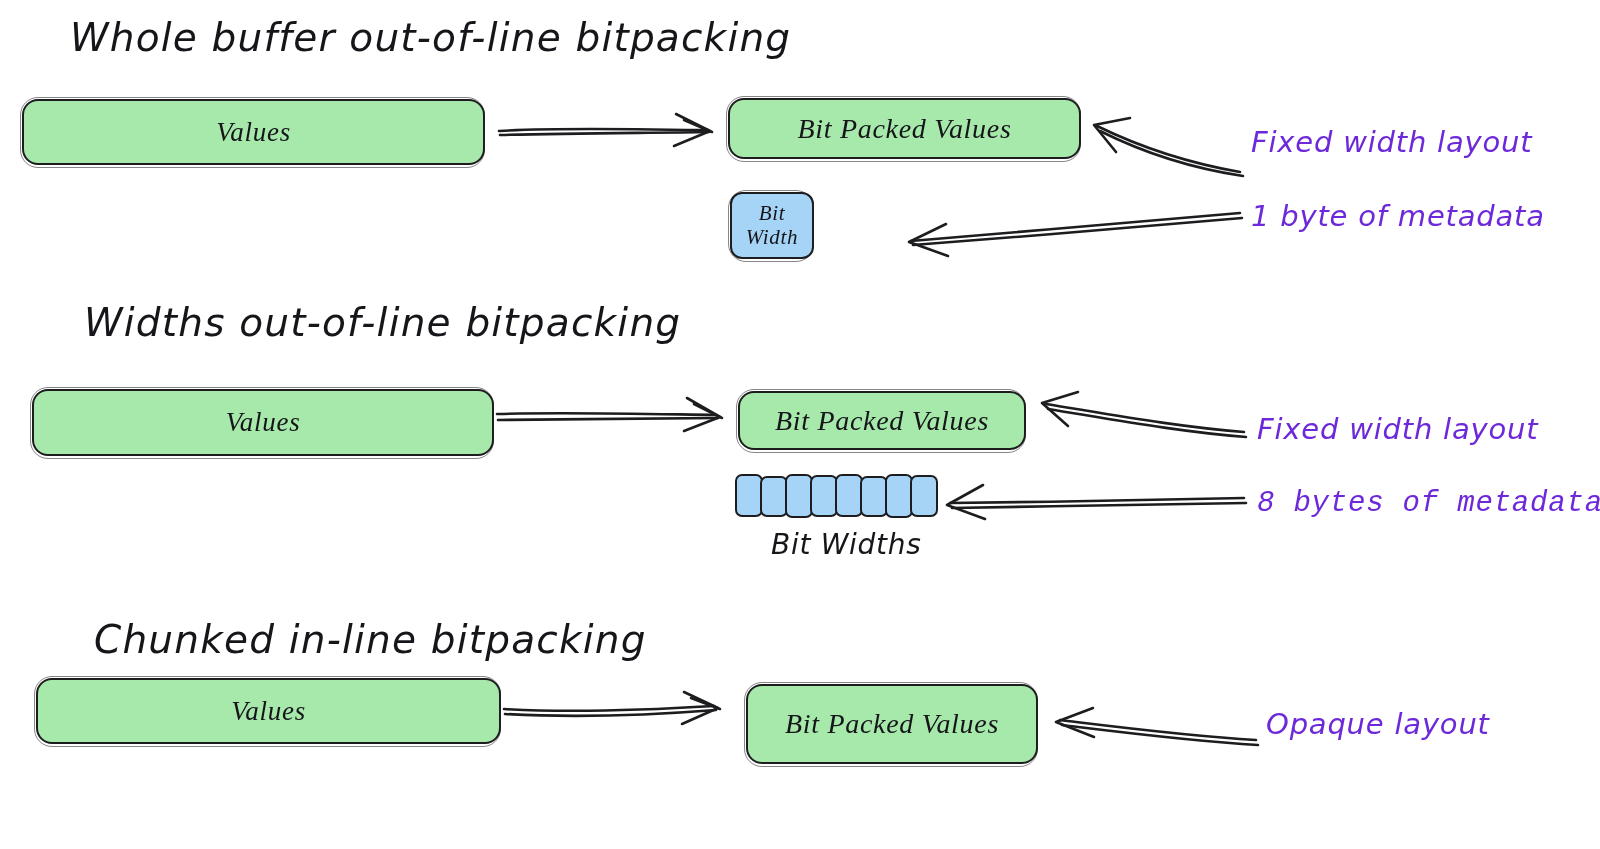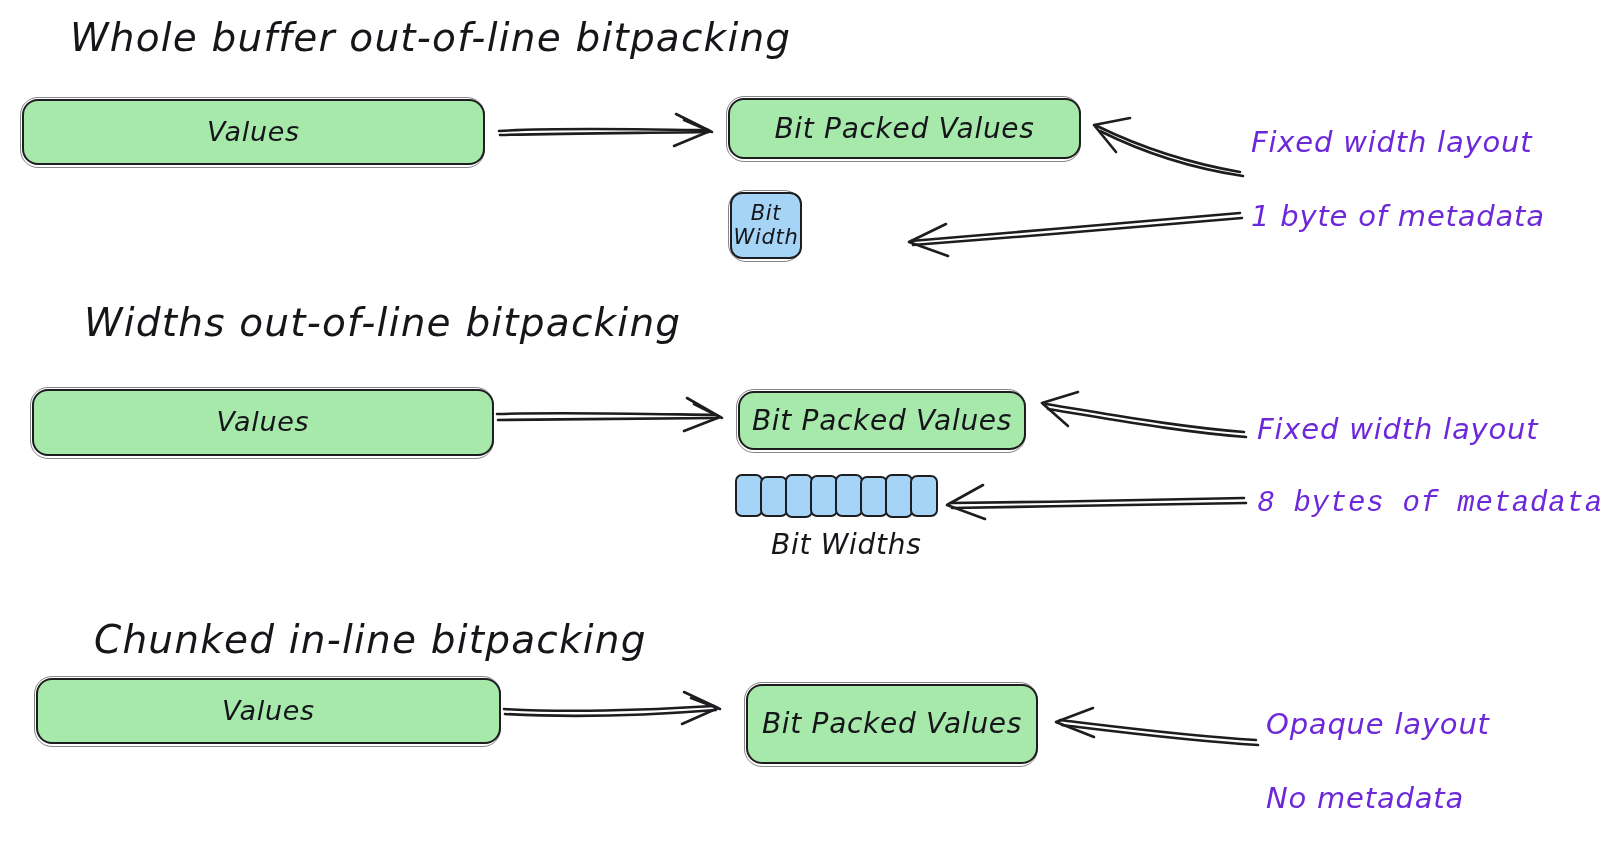--- a/index.html
+++ b/index.html
@@ -62,20 +62,21 @@
     align-items: center;
     justify-content: center;
     text-align: center;
     border: 2.5px solid #1d1d20;
     border-radius: 16px;
     font-style: italic;
     color: #15151a;
     letter-spacing: 0.7px;
     line-height: 1.12;
     z-index: 3;
+    font-family: Liberation Serif, serif;
   }
   .box.green { background: #a6e9ab; }
   .box.blue  { background: #a5d4f6; }
 
   
   .box::after {
     content: "";
     position: absolute;
     left: -4px; top: -4px; right: -2px; bottom: -5px;
     border: 1.6px solid #232327;
@@ -167,21 +168,21 @@
       </g>
     </g>
   </svg>
 
   <div class="section-title hand" style="left:62px; top:18px;">Whole buffer out-of-line bitpacking</div>
 
   <div class="box green box-wide" style="left:14px; top:99px; width:463px; height:66px;">Values</div>
 
   <div class="box green box-mid" style="left:720px; top:98px; width:353px; height:61px;">Bit Packed Values</div>
 
-  <div class="box blue box-small" style="left:722px; top:192px; width:72px; height:67px; flex-direction:column; border-radius:12px;">
+  <div class="box blue box-small" style="left:722px; top:192px; width:84px; height:67px; flex-direction:column; border-radius:12px;">
     <span>Bit</span>
     <span>Width</span>
   </div>
 
   <div class="side-label hand" style="left:1243px; top:128px;">Fixed width layout</div>
 
   <div class="side-label hand" style="left:1243px; top:202px;">1 byte of metadata</div>
 
   <div class="section-title hand" style="left:76px; top:303px;">Widths out-of-line bitpacking</div>
 
@@ -209,15 +210,14 @@
   <div class="section-title hand" style="left:86px; top:620px;">Chunked in-line bitpacking</div>
 
   <div class="box green box-wide" style="left:28px; top:678px; width:465px; height:66px;">Values</div>
 
   <div class="box green box-mid" style="left:738px; top:684px; width:292px; height:80px; flex-direction:column; line-height:1.2;">
     <span>Bit Packed Values</span>
   </div>
 
   <div class="side-label hand" style="left:1258px; top:710px;">Opaque layout</div>
 
-  <div class="side-label hand" style="left:1258px; top:784px;">No metadata</div>
 
 </div>
 
 </body></html>

